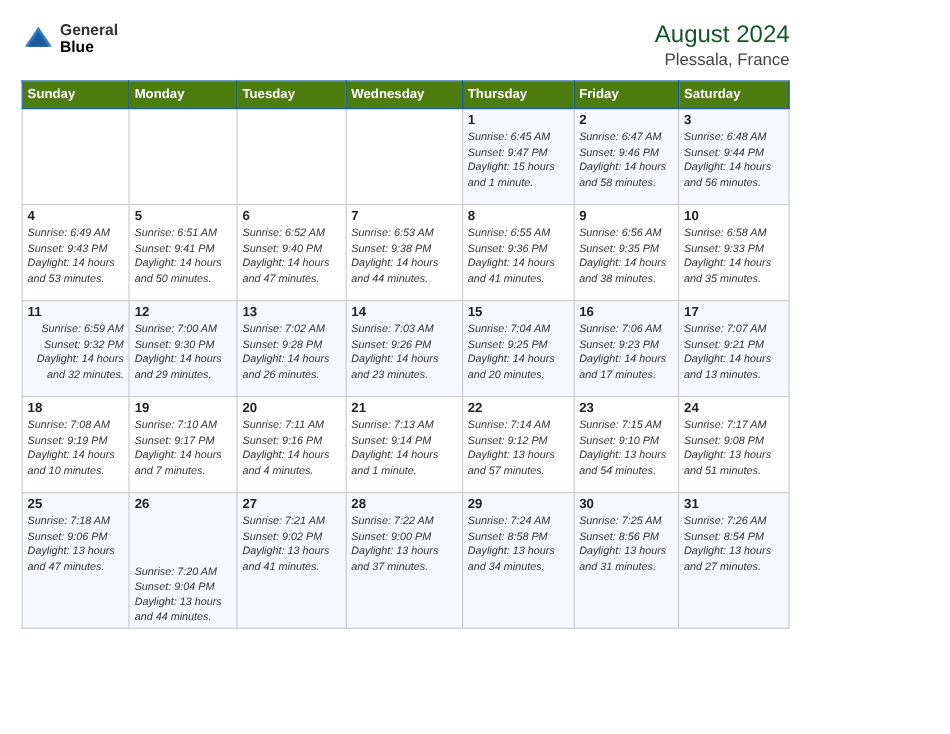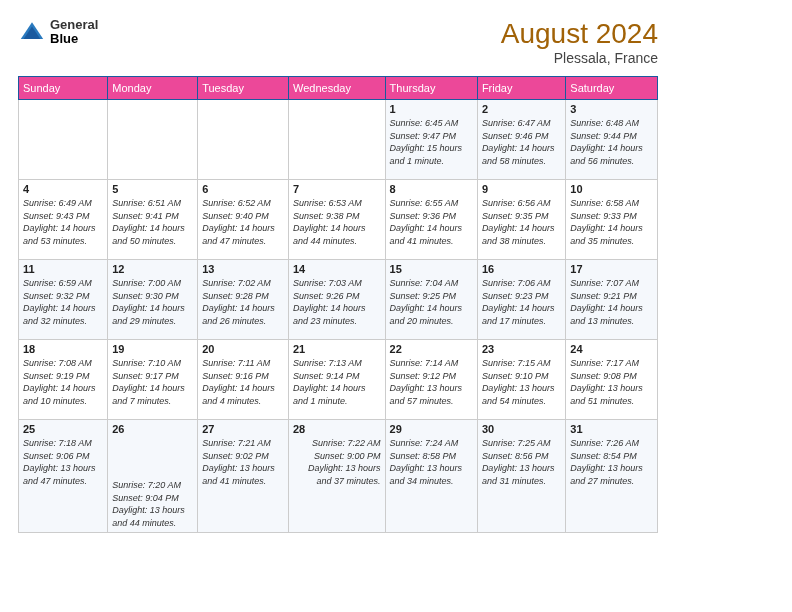--- a/index.html
+++ b/index.html
@@ -36,40 +36,40 @@
     .logo-general { color: #333; }
     .logo-blue { color: #000000; }
     .logo-icon {
       width: 28px;
       height: 28px;
     }
     .title-block {
       text-align: right;
     }
     .main-title {
-      font-size: 28px;
+      font-size: 20px;
       font-weight: normal;
-      color: #a16207;
+      color: #14532d;
     }
     .subtitle {
       font-size: 14px;
       color: #444;
     }
     .calendar {
       width: 100%;
       border-collapse: collapse;
       font-size: 9.5px;
     }
     .calendar thead tr th {
-      background-color: #ec4899;
+      background-color: #4d7c0f;
       color: #fff;
       padding: 5px 4px;
       text-align: left;
       font-size: 11px;
-      font-weight: normal;
+      font-weight: bold;
       border: 1px solid #1a5a9f;
     }
     .calendar tbody tr td {
       border: 1px solid #ccc;
       vertical-align: top;
       padding: 3px 4px;
       width: 113px;
       height: 80px;
       background: #fff;
     }
@@ -206,21 +206,21 @@
             <div class="day-number">10</div>
             <div class="day-info" style="white-space: pre-line;">Sunrise: 6:58 AM
 Sunset: 9:33 PM
 Daylight: 14 hours
 and 35 minutes.</div>
           </td>
         </tr>
         <tr>
           <td>
             <div class="day-number">11</div>
-            <div class="day-info" style="white-space: pre-line;">Sunrise: 6:59 AM
+            <div class="day-info" style="white-space: pre-line; text-align: right;">Sunrise: 6:59 AM
 Sunset: 9:32 PM
 Daylight: 14 hours
 and 32 minutes.</div>
           </td>
           <td>
             <div class="day-number">12</div>
             <div class="day-info" style="white-space: pre-line;">Sunrise: 7:00 AM
 Sunset: 9:30 PM
 Daylight: 14 hours
 and 29 minutes.</div>
@@ -329,21 +329,21 @@
           </td>
           <td>
             <div class="day-number">27</div>
             <div class="day-info" style="white-space: pre-line;">Sunrise: 7:21 AM
 Sunset: 9:02 PM
 Daylight: 13 hours
 and 41 minutes.</div>
           </td>
           <td>
             <div class="day-number">28</div>
-            <div class="day-info" style="white-space: pre-line; text-align: right;">Sunrise: 7:22 AM
+            <div class="day-info" style="white-space: pre-line;">Sunrise: 7:22 AM
 Sunset: 9:00 PM
 Daylight: 13 hours
 and 37 minutes.</div>
           </td>
           <td>
             <div class="day-number">29</div>
             <div class="day-info" style="white-space: pre-line;">Sunrise: 7:24 AM
 Sunset: 8:58 PM
 Daylight: 13 hours
 and 34 minutes.</div>

